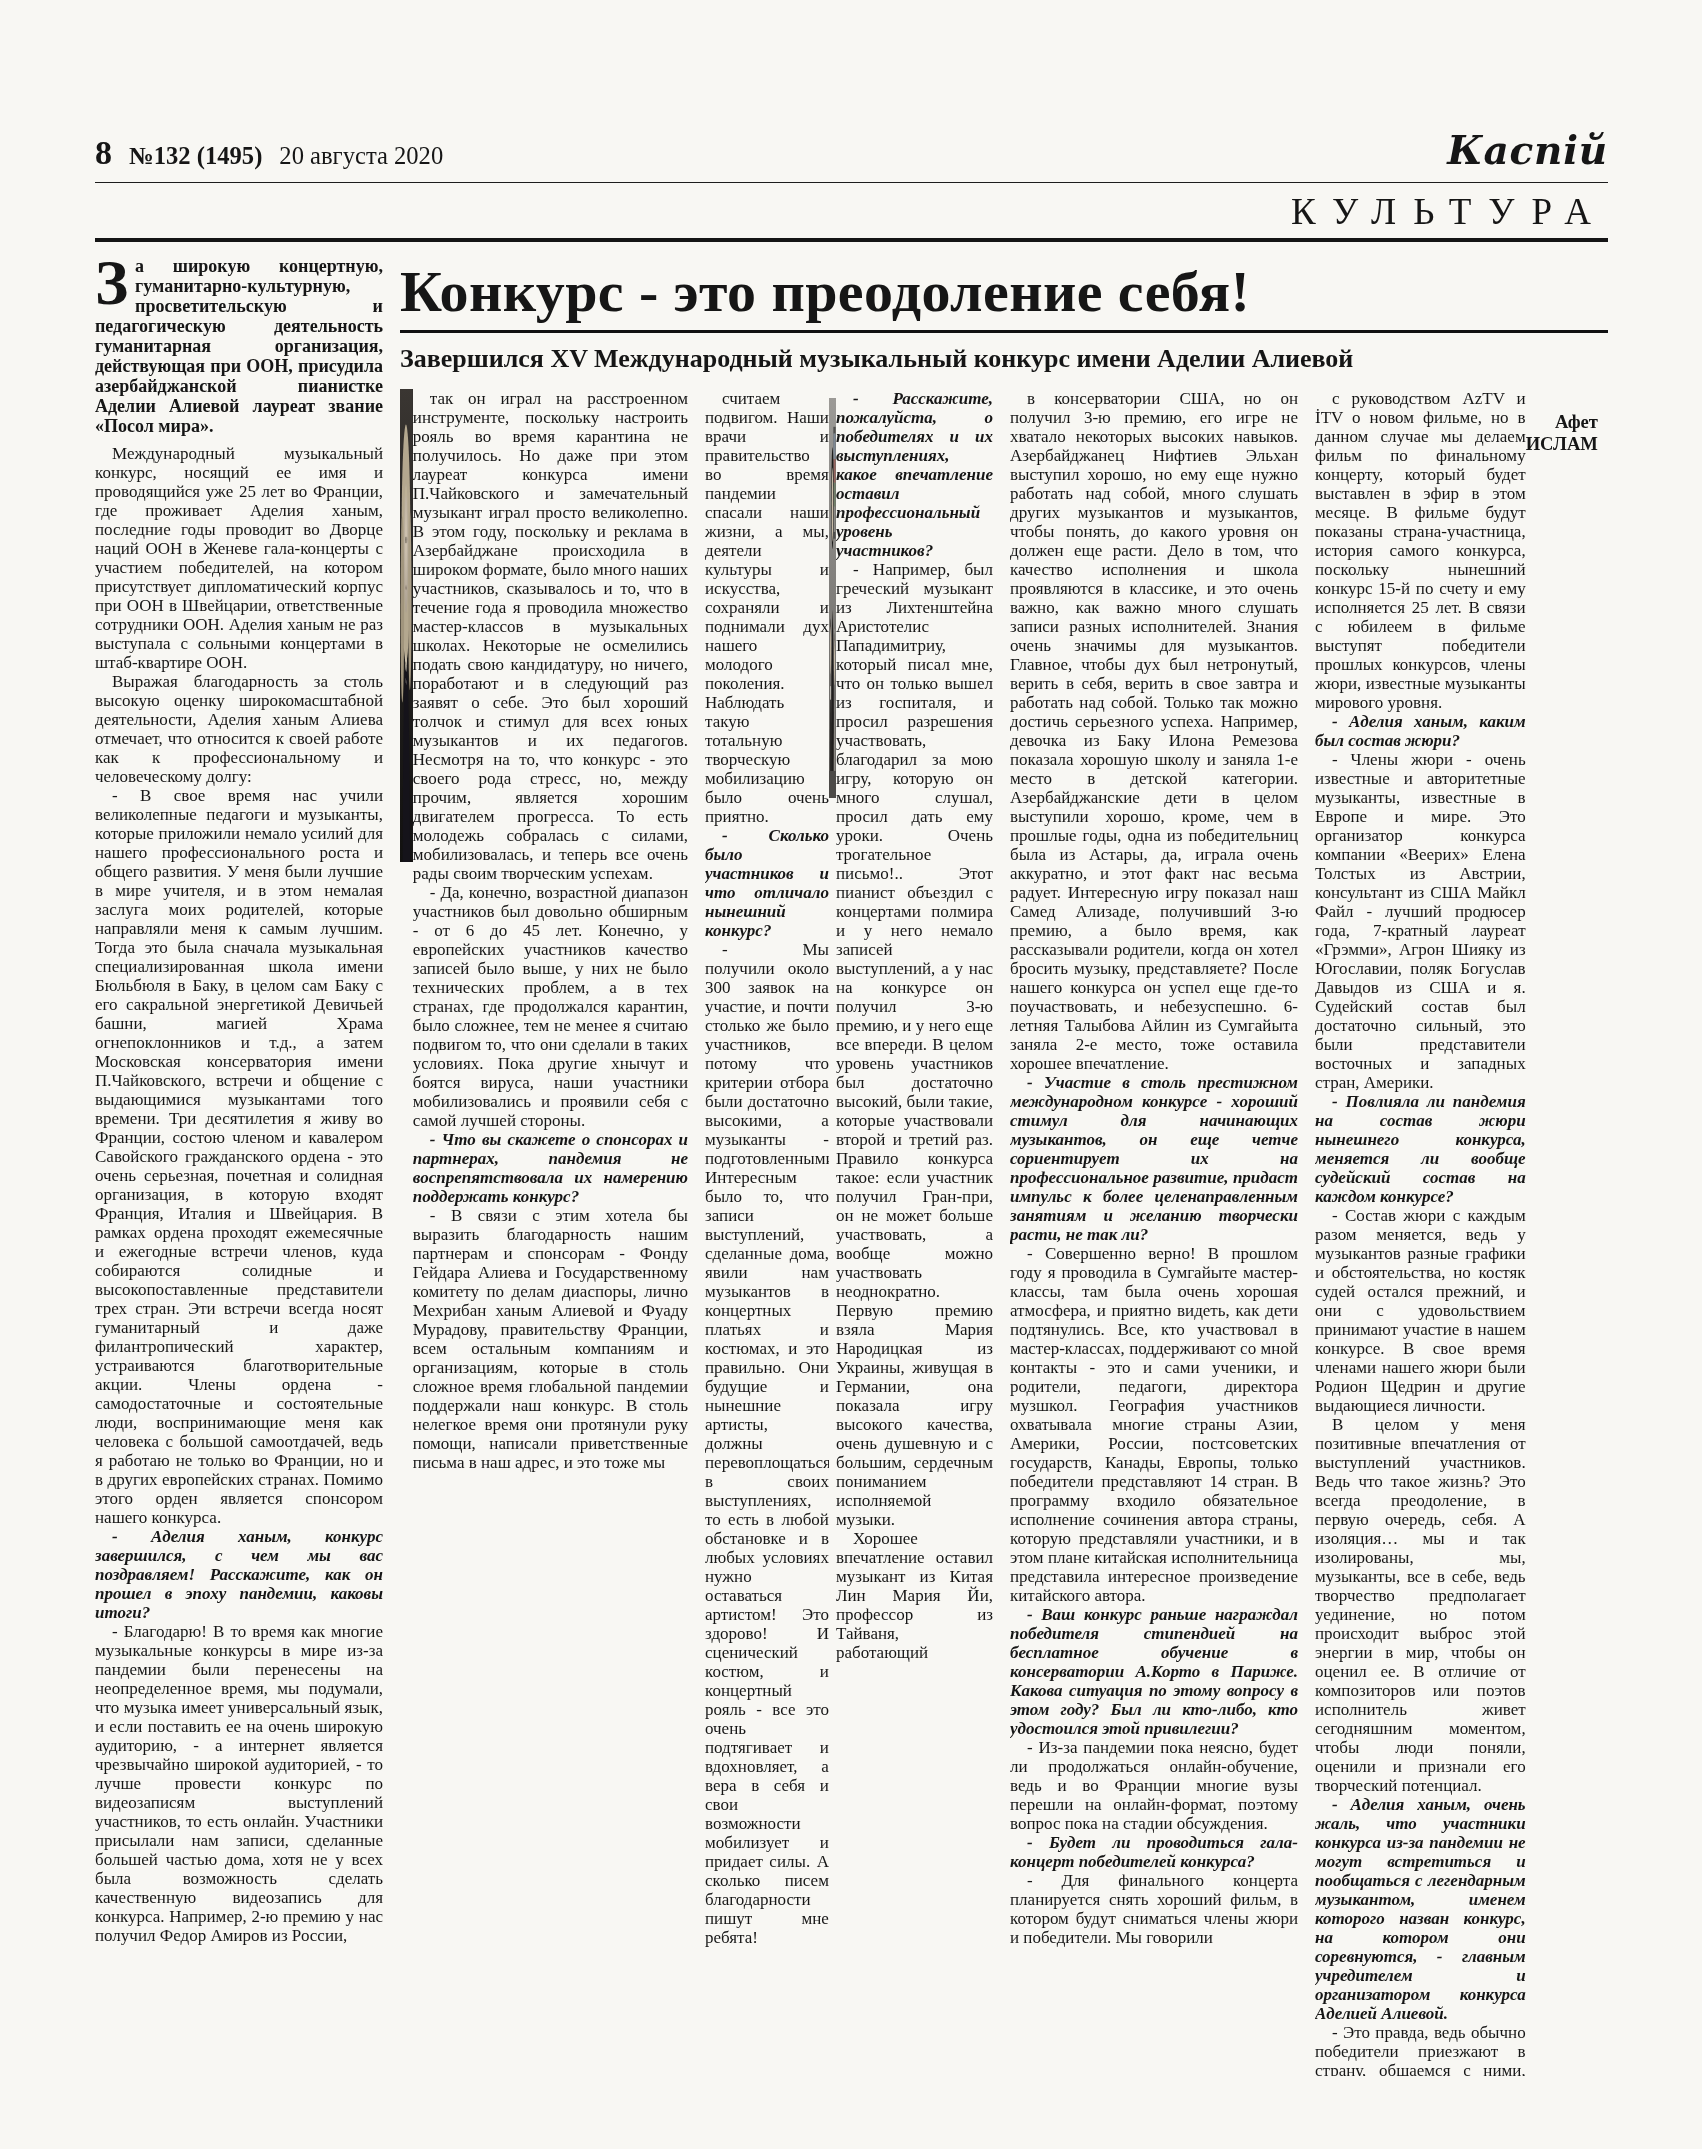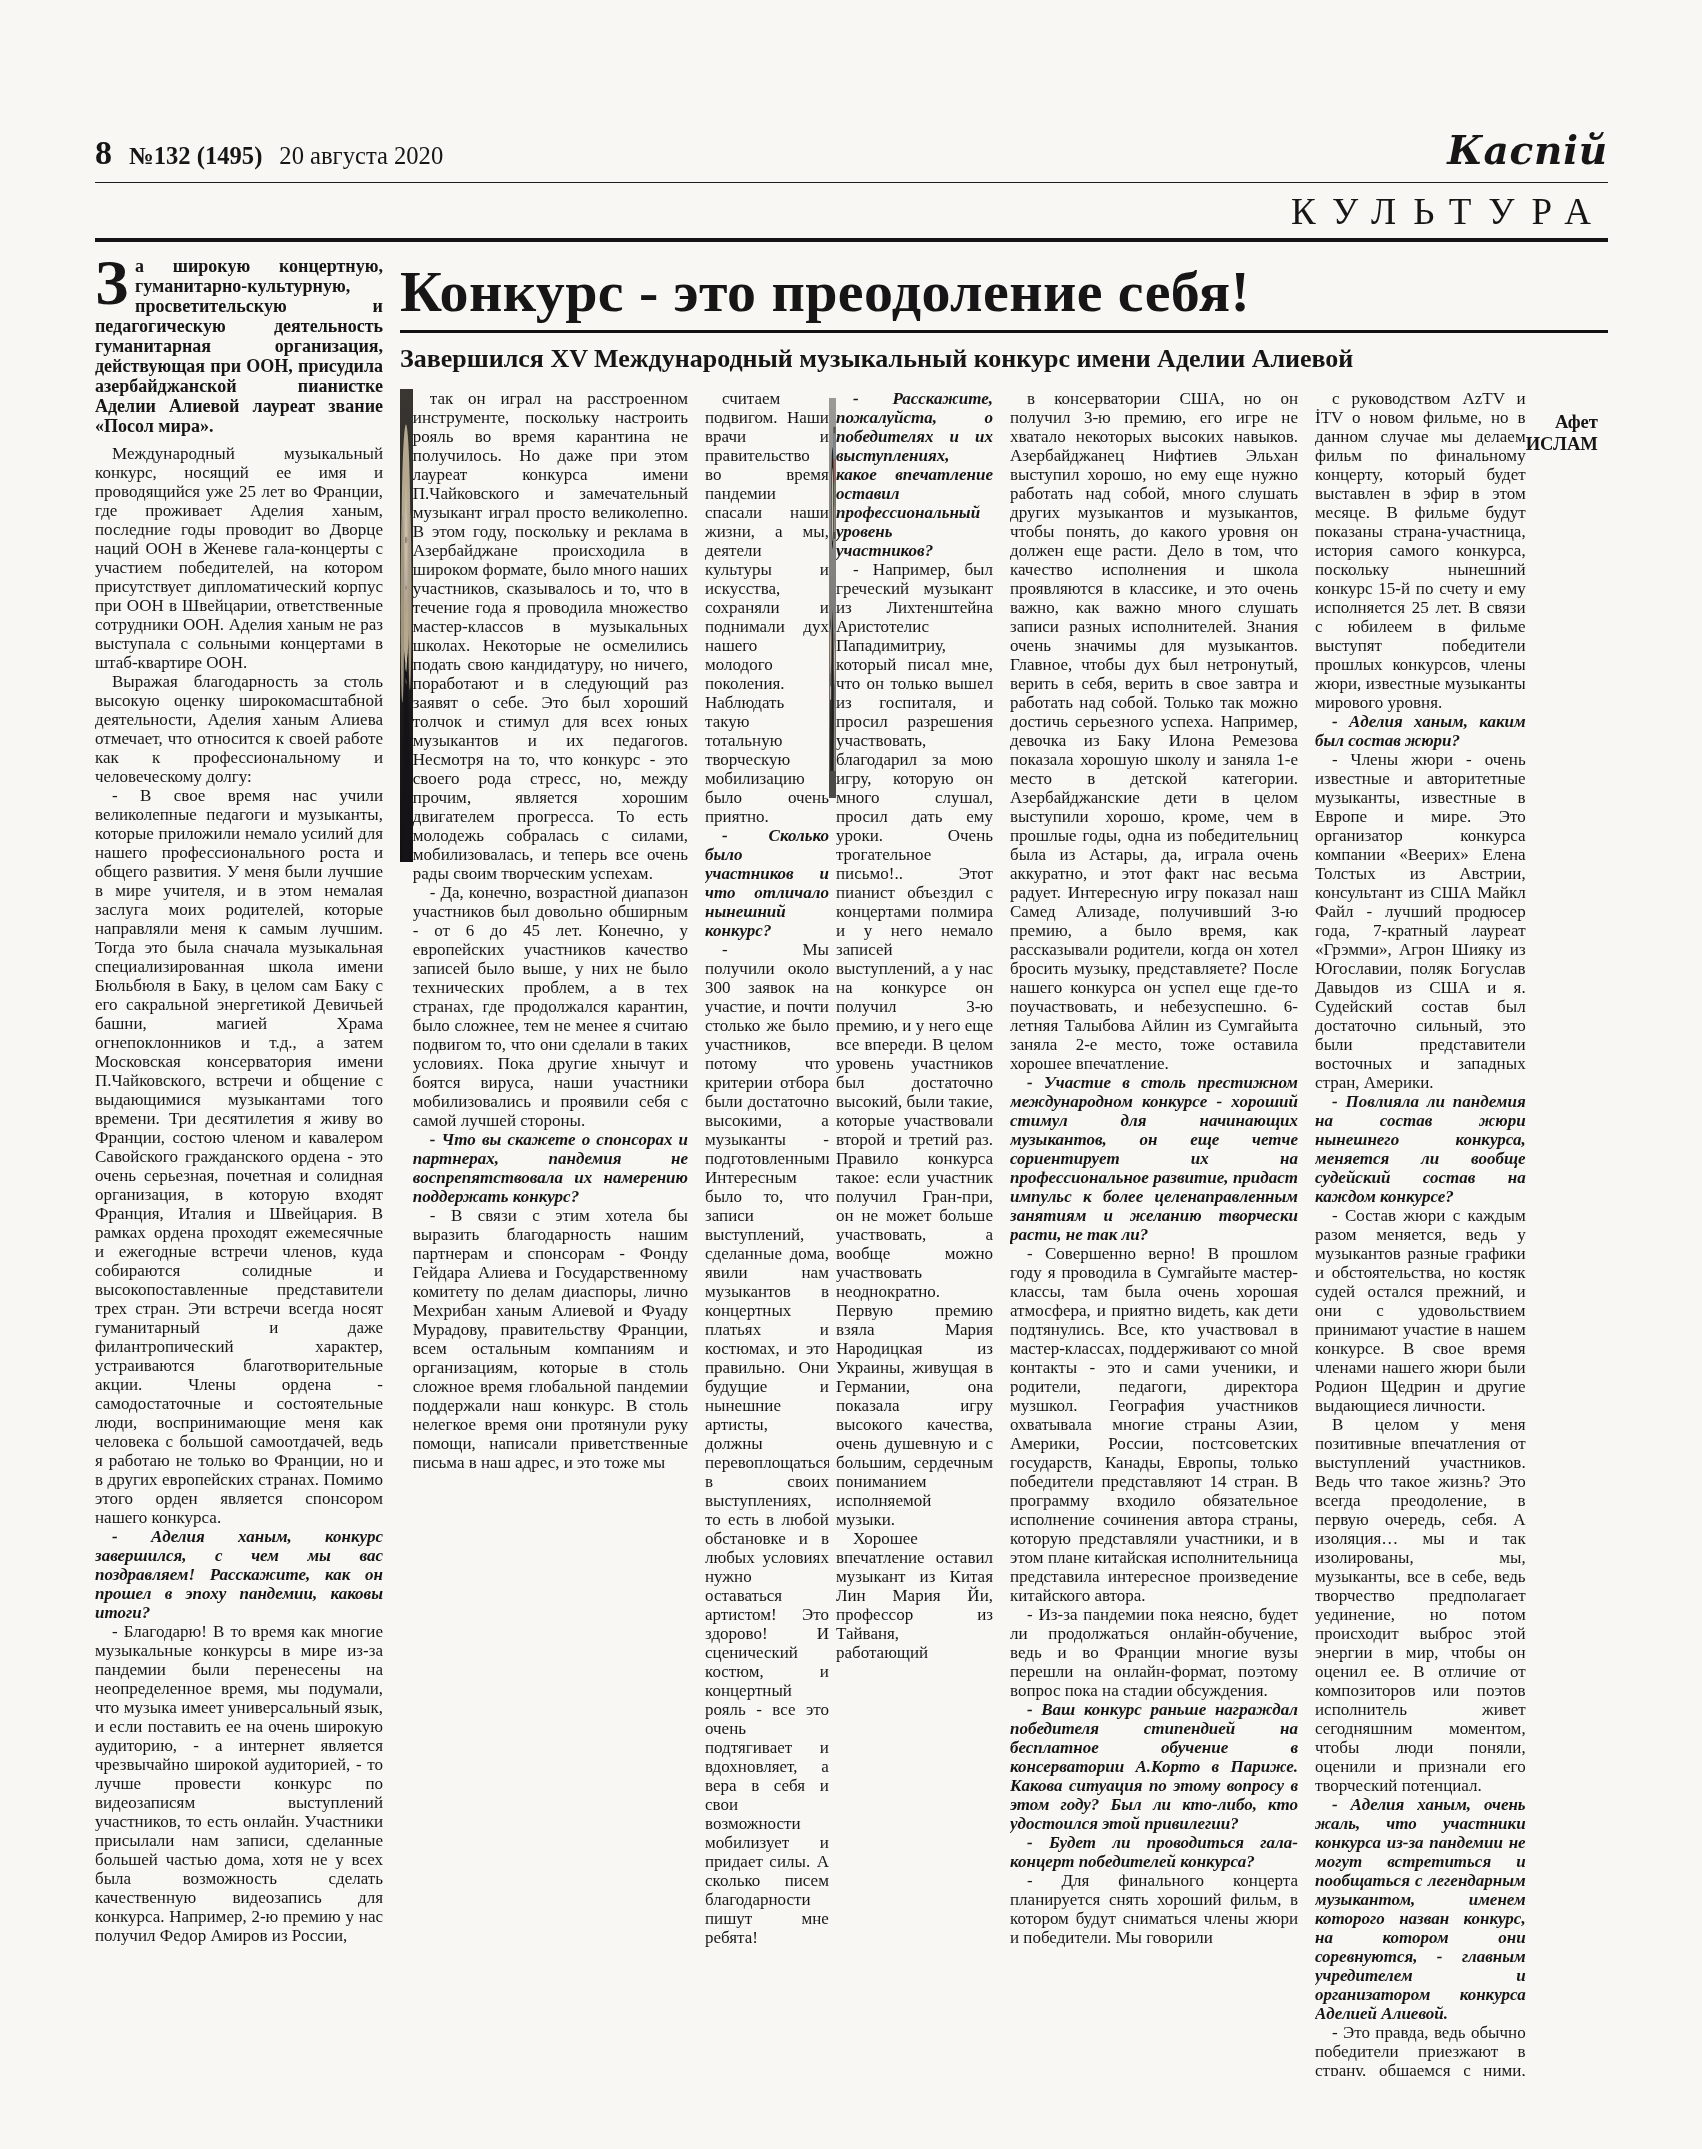--- a/index.html
+++ b/index.html
@@ -160,22 +160,22 @@
               <p class="para normal">- Например, был греческий музыкант из Лихтенштейна Аристотелис Пападимитриу, который писал мне, что он только вышел из госпиталя, и просил разрешения участвовать, благодарил за мою игру, которую он много слушал, просил дать ему уроки. Очень трогательное письмо!.. Этот пианист объездил с концертами полмира и у него немало записей выступлений, а у нас на конкурсе он получил 3-ю премию, и у него еще все впереди. В целом уровень участников был достаточно высокий, были такие, которые участвовали второй и третий раз. Правило конкурса такое: если участник получил Гран-при, он не может больше участвовать, а вообще можно участвовать неоднократно. Первую премию взяла Мария Народицкая из Украины, живущая в Германии, она показала игру высокого качества, очень душевную и с большим, сердечным пониманием исполняемой музыки.</p>
               <p class="para normal">Хорошее впечатление оставил музыкант из Китая Лин Мария Йи, профессор из Тайваня, работающий</p>
             </div>
         </div>
 
         <div class="colN">
           <div class="paras">
               <p class="para normal">в консерватории США, но он получил 3-ю премию, его игре не хватало некоторых высоких навыков. Азербайджанец Нифтиев Эльхан выступил хорошо, но ему еще нужно работать над собой, много слушать других музыкантов и музыкантов, чтобы понять, до какого уровня он должен еще расти. Дело в том, что качество исполнения и школа проявляются в классике, и это очень важно, как важно много слушать записи разных исполнителей. Знания очень значимы для музыкантов. Главное, чтобы дух был нетронутый, верить в себя, верить в свое завтра и работать над собой. Только так можно достичь серьезного успеха. Например, девочка из Баку Илона Ремезова показала хорошую школу и заняла 1-е место в детской категории. Азербайджанские дети в целом выступили хорошо, кроме, чем в прошлые годы, одна из победительниц была из Астары, да, играла очень аккуратно, и этот факт нас весьма радует. Интересную игру показал наш Самед Ализаде, получивший 3-ю премию, а было время, как рассказывали родители, когда он хотел бросить музыку, представляете? После нашего конкурса он успел еще где-то поучаствовать, и небезуспешно. 6-летняя Талыбова Айлин из Сумгайыта заняла 2-е место, тоже оставила хорошее впечатление.</p>
               <p class="para q">- Участие в столь престижном международном конкурсе - хороший стимул для начинающих музыкантов, он еще четче сориентирует их на профессиональное развитие, придаст импульс к более целенаправленным занятиям и желанию творчески расти, не так ли?</p>
               <p class="para normal">- Совершенно верно! В прошлом году я проводила в Сумгайыте мастер-классы, там была очень хорошая атмосфера, и приятно видеть, как дети подтянулись. Все, кто участвовал в мастер-классах, поддерживают со мной контакты - это и сами ученики, и родители, педагоги, директора музшкол. География участников охватывала многие страны Азии, Америки, России, постсоветских государств, Канады, Европы, только победители представляют 14 стран. В программу входило обязательное исполнение сочинения автора страны, которую представляли участники, и в этом плане китайская исполнительница представила интересное произведение китайского автора.</p>
+              <p class="para q">- Ваш конкурс раньше награждал победителя стипендией на бесплатное обучение в консерватории А.Корто в Париже. Какова ситуация по этому вопросу в этом году? Был ли кто-либо, кто удостоился этой привилегии?</p>
               <p class="para normal">- Из-за пандемии пока неясно, будет ли продолжаться онлайн-обучение, ведь и во Франции многие вузы перешли на онлайн-формат, поэтому вопрос пока на стадии обсуждения.</p>
-              <p class="para q">- Ваш конкурс раньше награждал победителя стипендией на бесплатное обучение в консерватории А.Корто в Париже. Какова ситуация по этому вопросу в этом году? Был ли кто-либо, кто удостоился этой привилегии?</p>
               <p class="para q">- Будет ли проводиться гала-концерт победителей конкурса?</p>
               <p class="para normal">- Для финального концерта планируется снять хороший фильм, в котором будут сниматься члены жюри и победители. Мы говорили</p>
             </div>
         </div>
 
         <div class="colN">
           <div class="paras col5-paras">
               <p class="para normal">с руководством AzTV и İTV о новом фильме, но в данном случае мы делаем фильм по финальному концерту, который будет выставлен в эфир в этом месяце. В фильме будут показаны страна-участница, история самого конкурса, поскольку нынешний конкурс 15-й по счету и ему исполняется 25 лет. В связи с юбилеем в фильме выступят победители прошлых конкурсов, члены жюри, известные музыканты мирового уровня.</p>
               <p class="para q">- Аделия ханым, каким был состав жюри?</p>
               <p class="para normal">- Члены жюри - очень известные и авторитетные музыканты, известные в Европе и мире. Это организатор конкурса компании «Веерих» Елена Толстых из Австрии, консультант из США Майкл Файл - лучший продюсер года, 7-кратный лауреат «Грэмми», Агрон Шияку из Югославии, поляк Богуслав Давыдов из США и я. Судейский состав был достаточно сильный, это были представители восточных и западных стран, Америки.</p>

